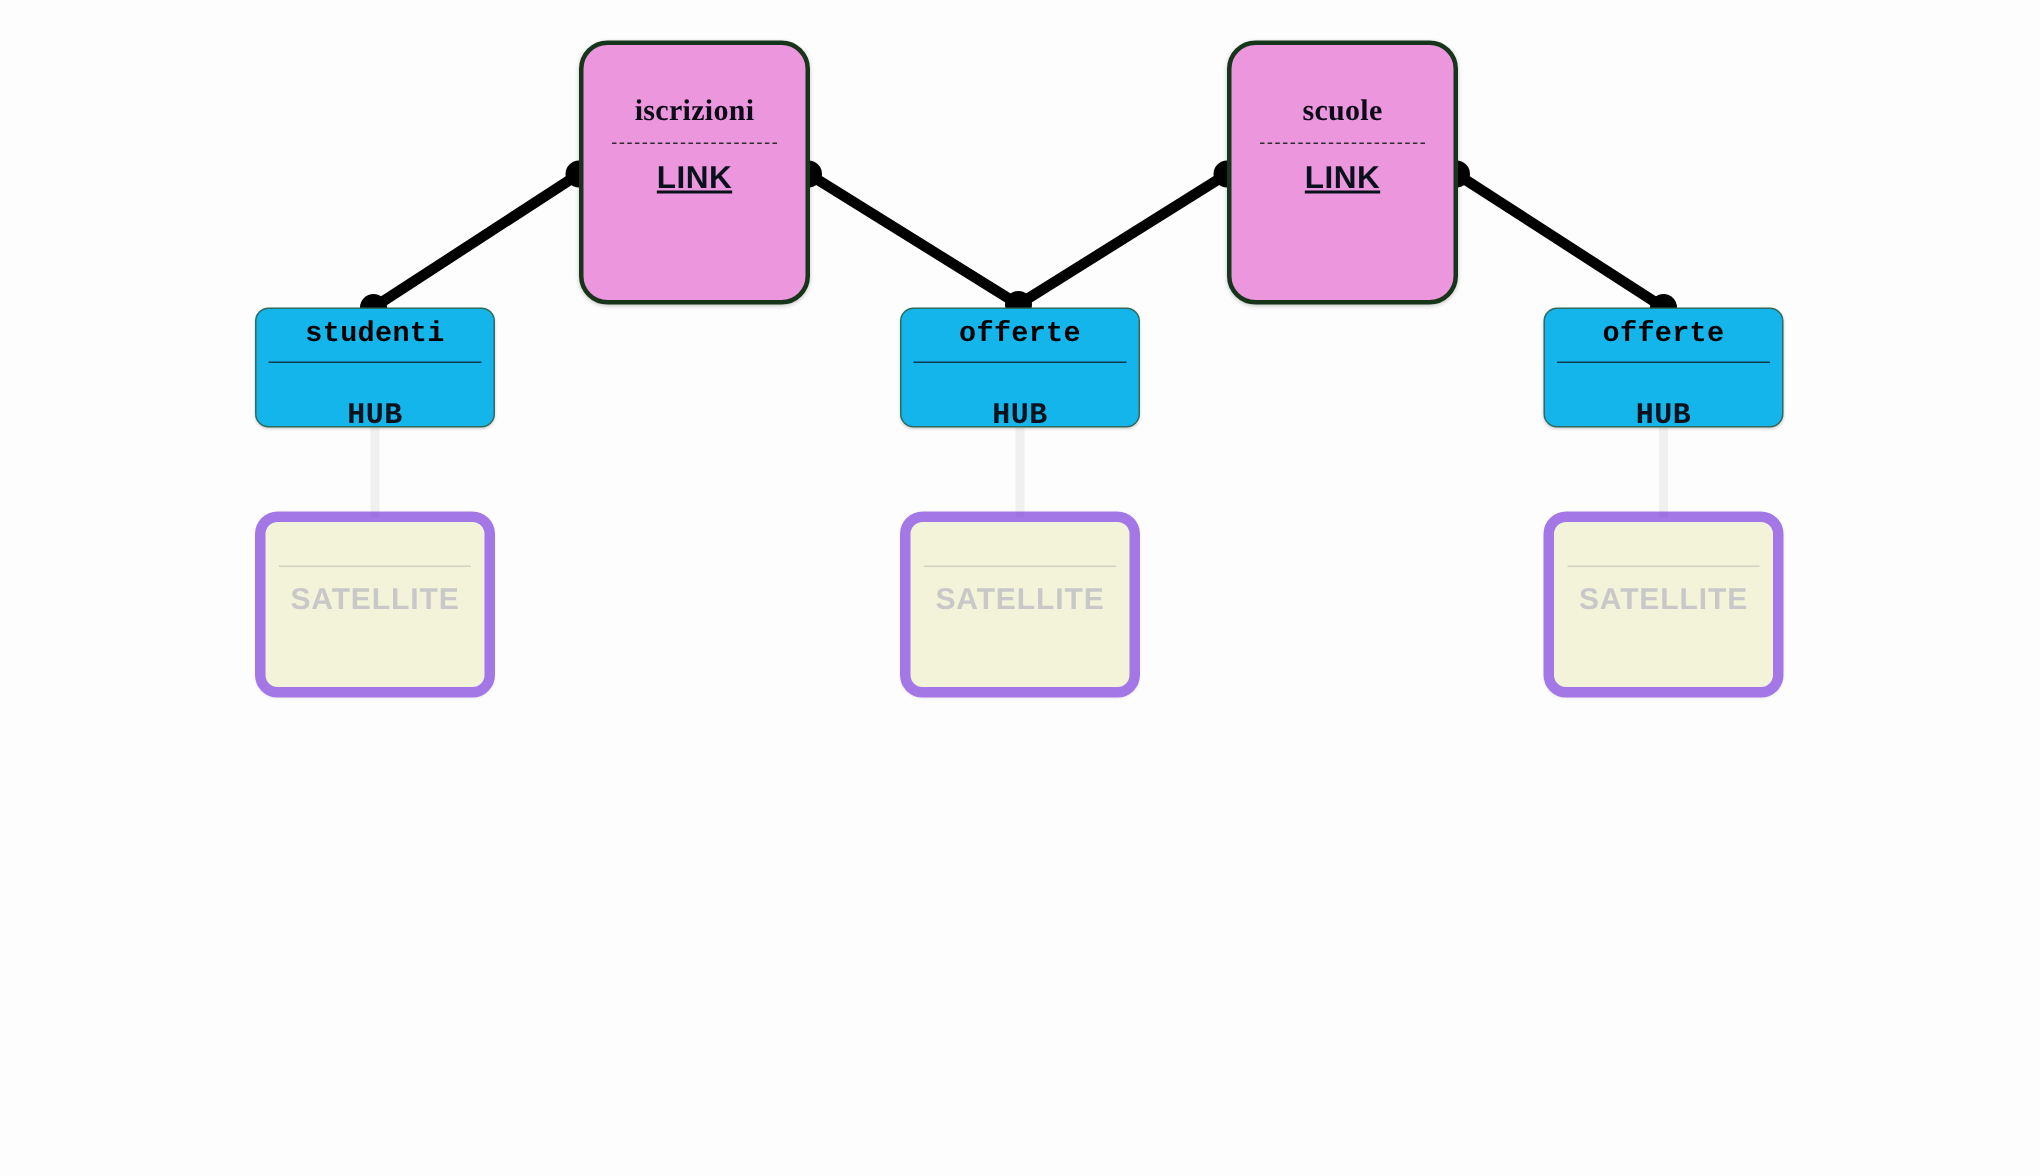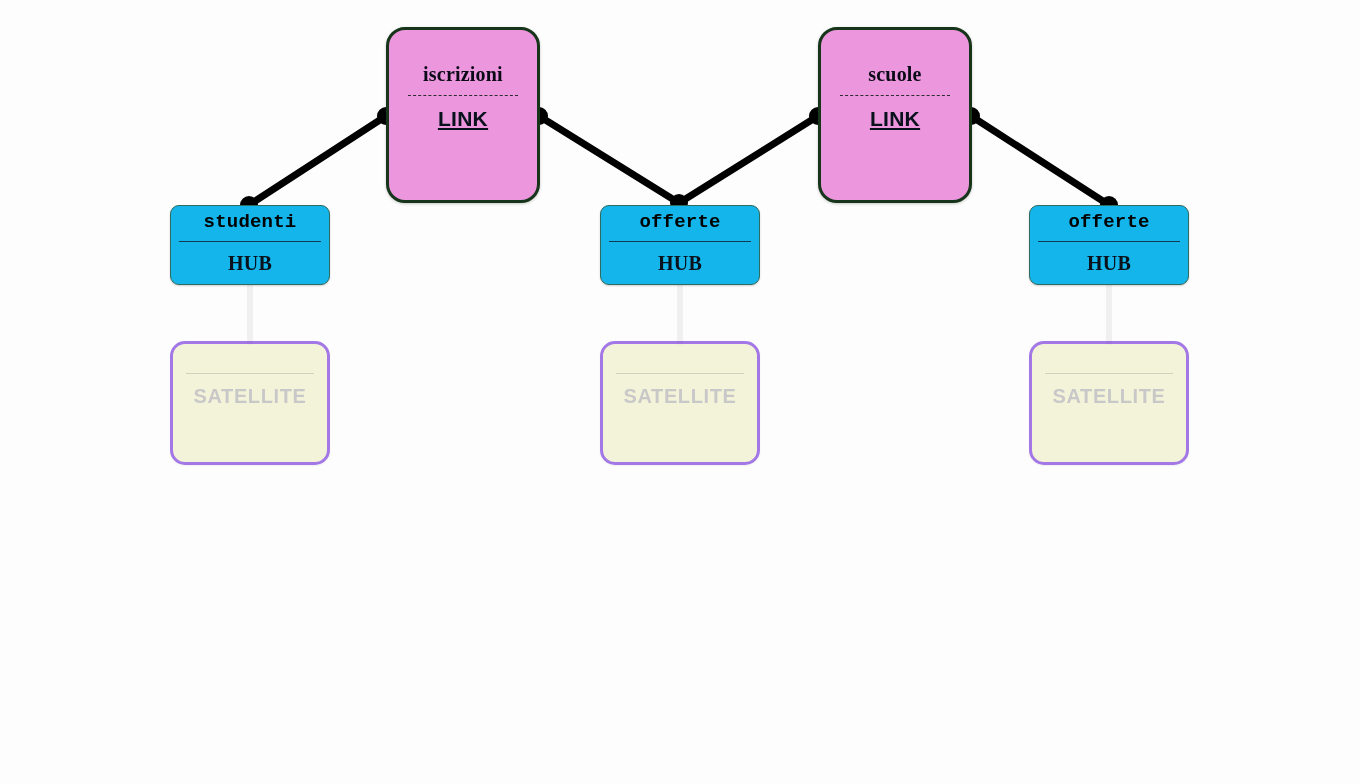--- a/index.html
+++ b/index.html
@@ -64,25 +64,25 @@
     line-height: 1.1;
     letter-spacing: 0.2px;
   }
   .node.hub .divider {
     width: 142px;
     height: 0;
     border-top: 1.5px solid #123a52;
     margin-top: 8px;
   }
   .node.hub .kind {
-    font-family: Liberation Serif, serif;
+    font-family: Liberation Mono, monospace;
     font-weight: bold;
     font-size: 20px;
     color: #09121c;
-    margin-top: 10px;
+    margin-top: 24px;
     letter-spacing: 0.3px;
   }
 
   
   .node.link {
     background: #eb96dd;
     border: 3px solid #17351a;
     border-radius: 19px;
     width: 154px;
     height: 176px;
@@ -109,21 +109,21 @@
     font-size: 21px;
     color: #09121c;
     margin-top: 11px;
     letter-spacing: 0.3px;
     text-decoration: underline;
   }
 
   
   .node.satellite {
     background: #eeedc4;
-    border: 3px solid #6d28d9;
+    border: 7px solid #6d28d9;
     border-radius: 15px;
     width: 160px;
     height: 124px;
     opacity: 0.62;
     box-shadow: 0 1px 2px rgba(0,0,0,0.10);
     z-index: 1;
   }
   .node.satellite .divider {
     width: 128px;
     height: 0;

